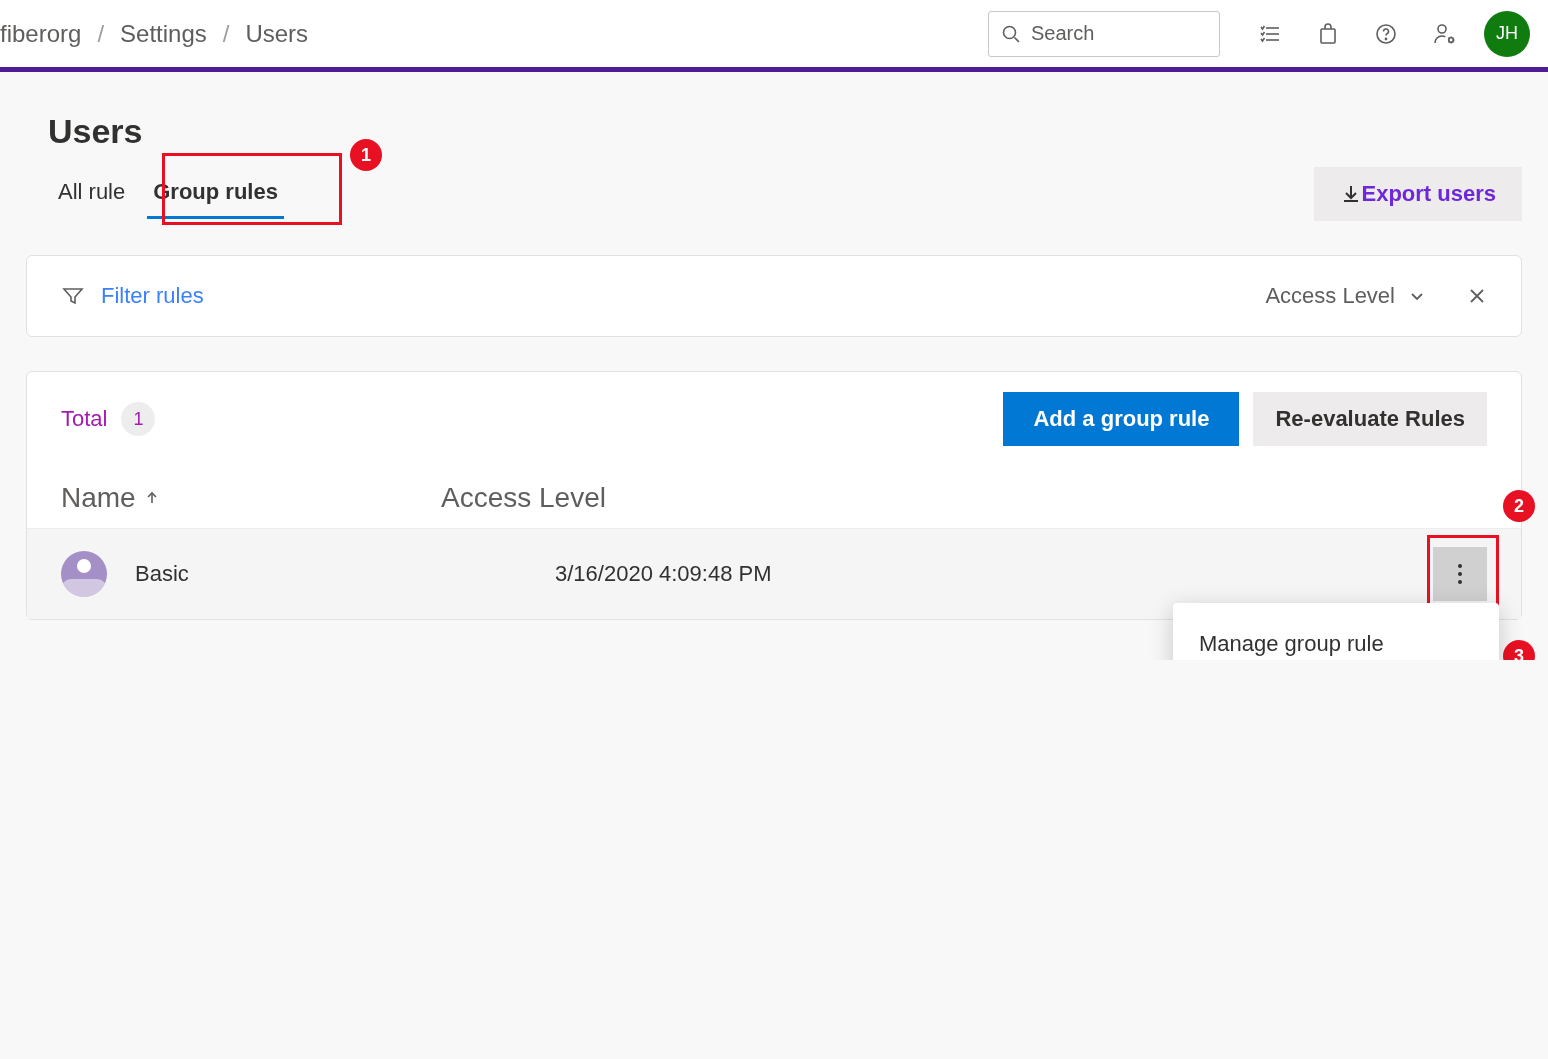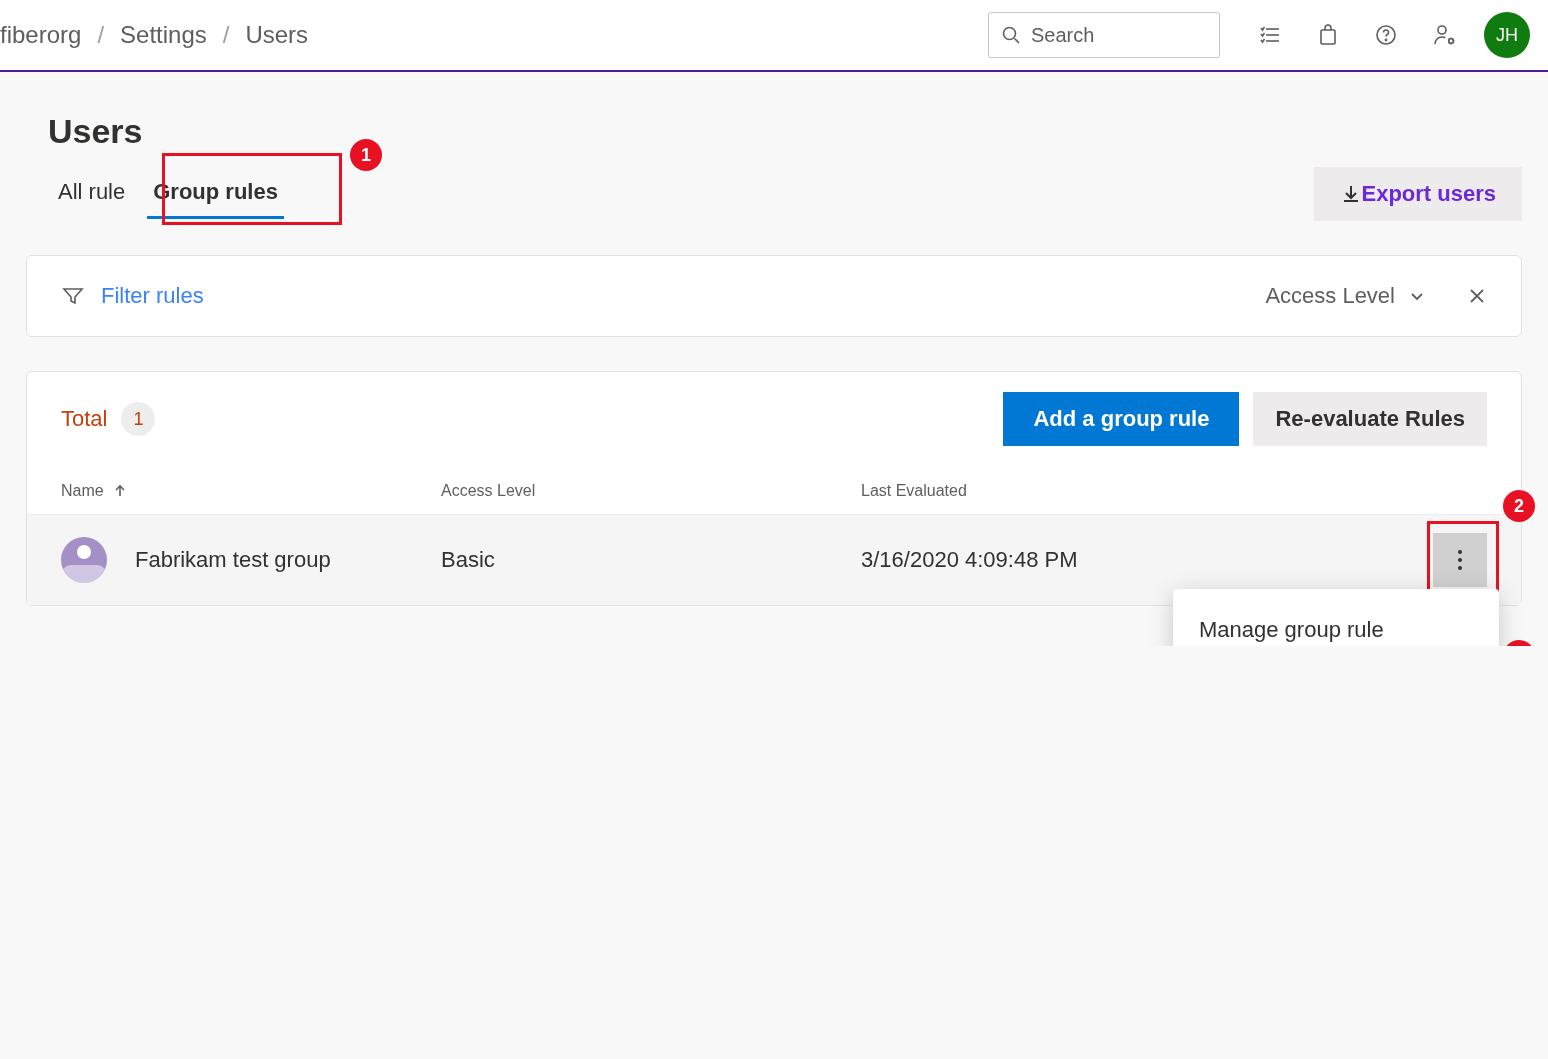--- a/index.html
+++ b/index.html
@@ -5,21 +5,21 @@
   * { box-sizing: border-box; margin: 0; padding: 0; }
   body {
     font-family: "Segoe UI", -apple-system, BlinkMacSystemFont, sans-serif;
     background: #f8f8f8;
     color: #323130;
     font-size: 18px;
   }
   
   .topbar {
     background: #fff;
-    border-bottom: 2px solid #4c1d95;
+    border-bottom: 5px solid #4c1d95;
     display: flex;
     align-items: center;
     height: 72px;
     padding: 0 18px 0 0;
   }
   .breadcrumb {
     display: flex;
     align-items: center;
     gap: 16px;
     color: #605e5c;
@@ -103,36 +103,36 @@
   .access-dd { display: flex; align-items: center; gap: 12px; cursor: pointer; }
 
   
   .table-card {
     background: #fff; border: 1px solid #e1e1e1; border-radius: 6px;
     margin-top: 34px; position: relative;
   }
   .table-head {
     display: flex; align-items: center; padding: 20px 34px 18px 34px;
   }
-  .total { display: flex; align-items: center; gap: 14px; font-size: 22px; color: #c2410c; }
+  .total { display: flex; align-items: center; gap: 14px; font-size: 22px; color: #a21caf; }
   .total .badge {
     background: #ededed; border-radius: 50%; width: 34px; height: 34px;
     display: flex; align-items: center; justify-content: center; font-size: 18px;
   }
   .table-actions { margin-left: auto; display: flex; gap: 14px; }
   .btn-primary {
     background: #0078d4; color: #fff; border: none; font-size: 22px; font-weight: 600;
     padding: 6px 30px; cursor: pointer;
   }
   .btn-secondary {
     background: #edebeb; color: #323130; border: none; font-size: 22px; font-weight: 600;
     padding: 14px 22px; cursor: pointer;
   }
   .col-headers {
-    display: flex; padding: 18px 34px 14px 34px; font-size: 16px; color: #605e5c;
+    display: flex; padding: 18px 34px 14px 34px; font-size: 28px; color: #605e5c;
     border-bottom: 1px solid #ededed;
   }
   .col-name { width: 380px; display:flex; align-items:center; gap:8px;}
   .col-access { width: 420px; }
   .col-last { flex: 1; }
   .row {
     display: flex; align-items: center; padding: 18px 34px; font-size: 22px;
     position: relative; background: #f5f5f5;
   }
   .row .grp-icon {
@@ -293,26 +293,24 @@
       <div class="col-name">
         <span>Name</span>
         <span>
           <svg width="16" height="16" viewBox="0 0 16 16" fill="none" stroke="#605e5c" stroke-width="1.6">
               <line x1="8" y1="13" x2="8" y2="3"></line>
               <polyline points="4,7 8,3 12,7"></polyline>
             </svg>
         </span>
       </div>
       <div class="col-access">Access Level</div>
-      <div class="col-last">Last Evaluated</div>
     </div>
 
     <div class="row">
       <div class="grp-icon"></div>
-      <div class="name-cell">Fabrikam test group</div>
       <div class="access-cell">Basic</div>
       <div class="last-cell">3/16/2020 4:09:48 PM</div>
       <button class="more-btn">
         <span>
           <svg width="6" height="24" viewBox="0 0 6 24" fill="#323130">
               <circle cx="3" cy="4" r="2"></circle>
               <circle cx="3" cy="12" r="2"></circle>
               <circle cx="3" cy="20" r="2"></circle>
             </svg>
         </span>

